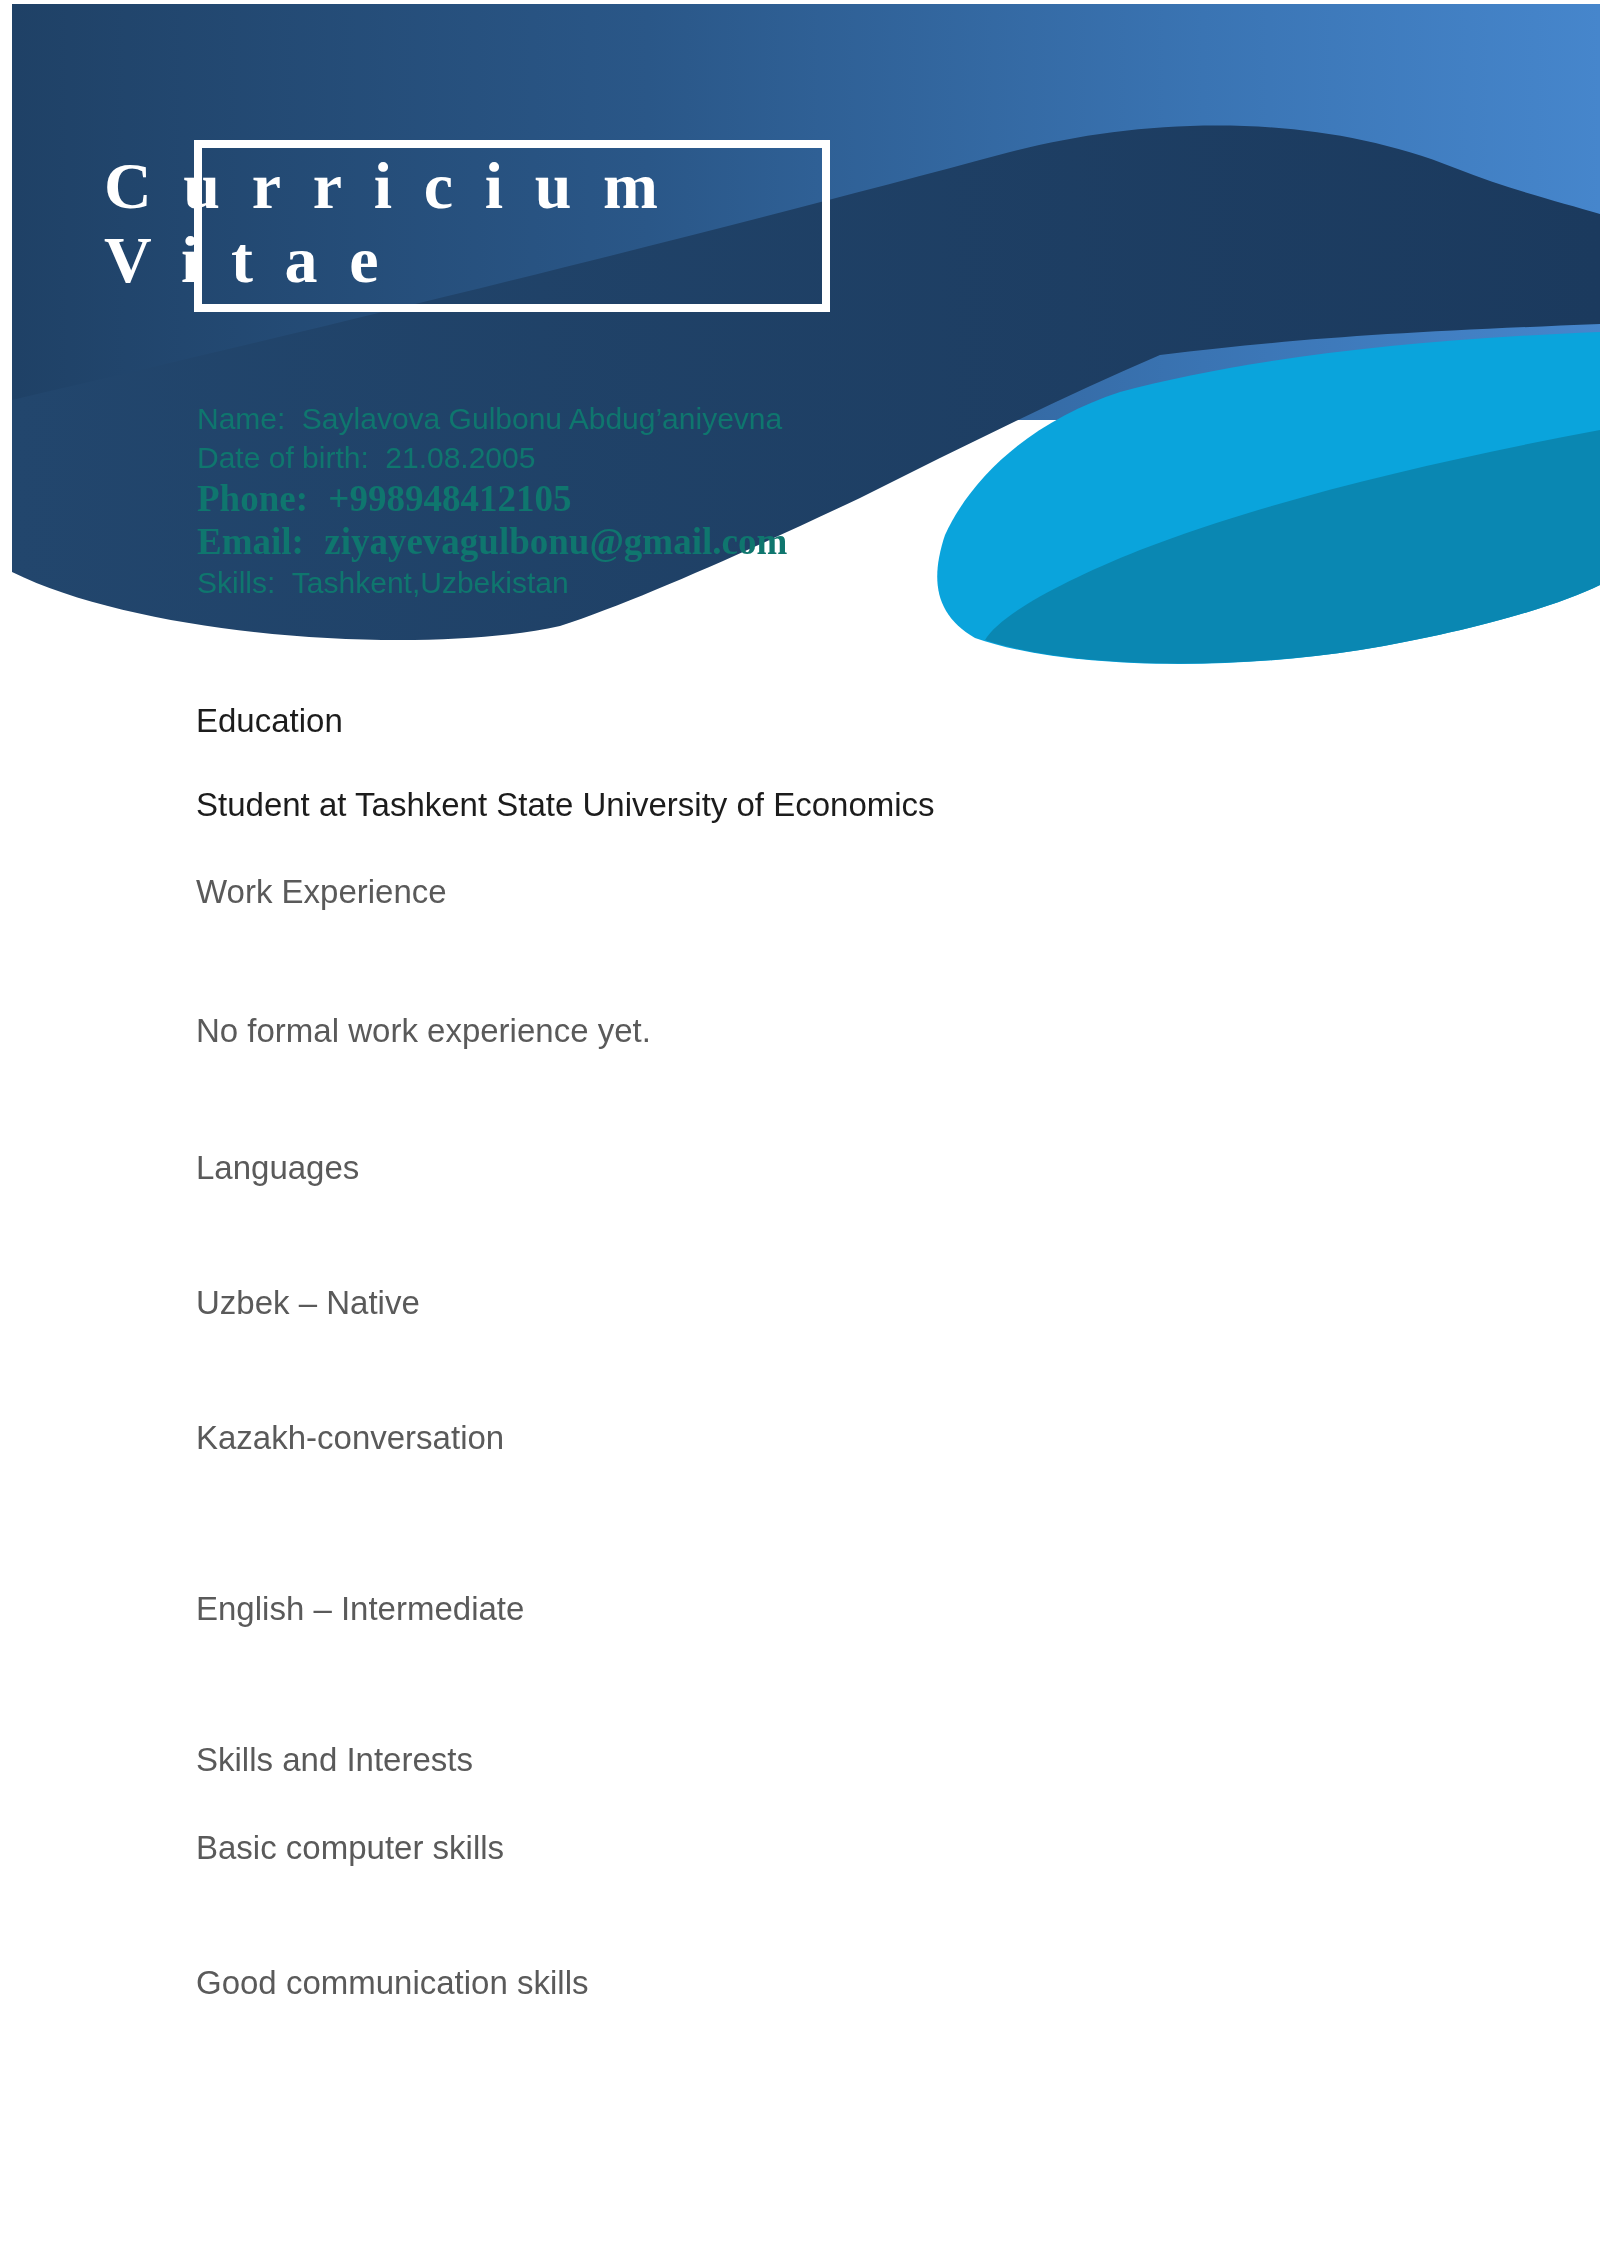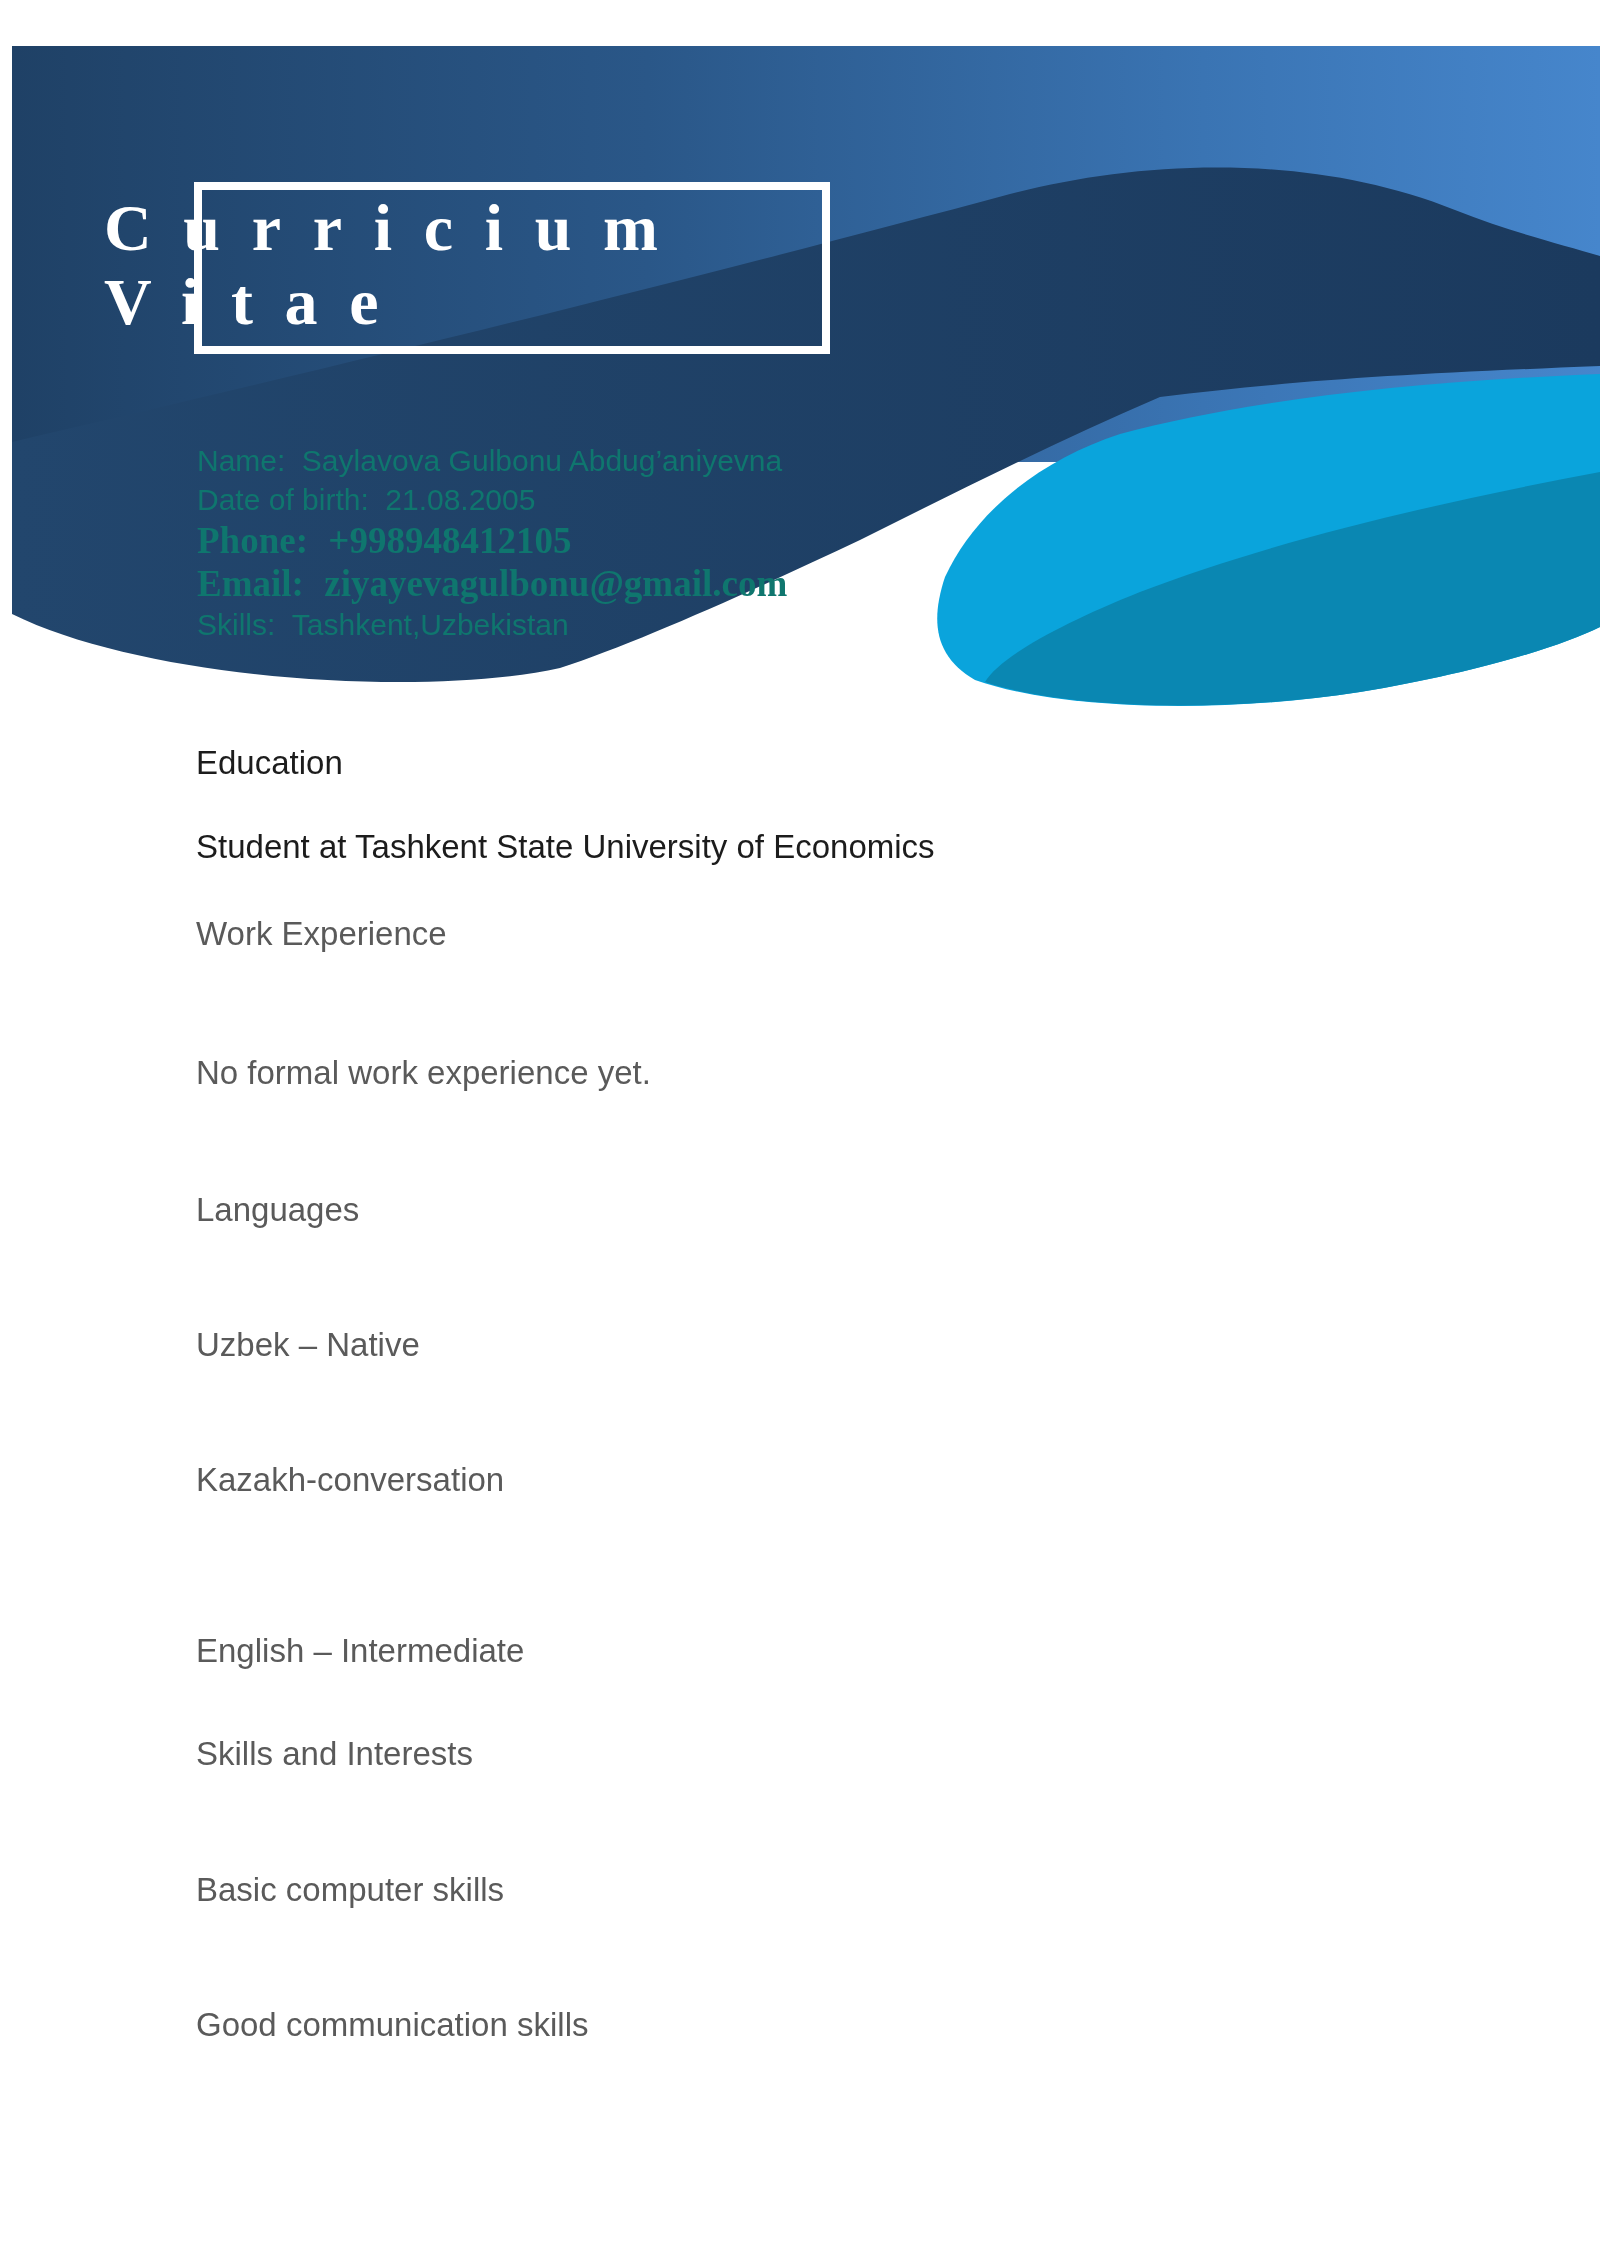--- a/index.html
+++ b/index.html
@@ -1,18 +1,18 @@
 <!DOCTYPE html>
 <html><head>
 <meta charset="utf-8">
 <style>
   html,body{margin:0;padding:0;background:#fff;}
   .page{
     position:relative;width:1600px;height:2080px;background:#ffffff;
-    overflow:hidden;font-family:"Liberation Sans",sans-serif;margin-top:42px;
+    overflow:hidden;font-family:"Liberation Sans",sans-serif;
   }
   .wave-svg{position:absolute;top:0;left:0;display:block;}
   .title-frame{
     position:absolute;left:194px;top:140px;width:620px;height:156px;
     border:8px solid #ffffff;
   }
   .title-line{
     position:absolute;left:104px;color:#ffffff;
     font-family:"Liberation Serif",serif;font-weight:bold;
     font-size:66px;line-height:1;letter-spacing:0.48em;white-space:nowrap;
@@ -102,17 +102,17 @@
   </div>
 
   <div class="body-line dark" style="top:701px">Education</div>
   <div class="body-line dark" style="top:785px">Student at Tashkent State University of Economics</div>
   <div class="body-line" style="top:872px">Work Experience</div>
   <div class="body-line" style="top:1011px">No formal work experience yet.</div>
   <div class="body-line" style="top:1148px">Languages</div>
   <div class="body-line" style="top:1283px">Uzbek – Native</div>
   <div class="body-line" style="top:1418px">Kazakh-conversation</div>
   <div class="body-line" style="top:1589px">English – Intermediate</div>
-  <div class="body-line" style="top:1692px">Skills and Interests</div>
+  <div class="body-line" style="top:1740px">Skills and Interests</div>
   <div class="body-line" style="top:1828px">Basic computer skills</div>
   <div class="body-line" style="top:1963px">Good communication skills</div>
 
 </div>
 
 </body></html>

